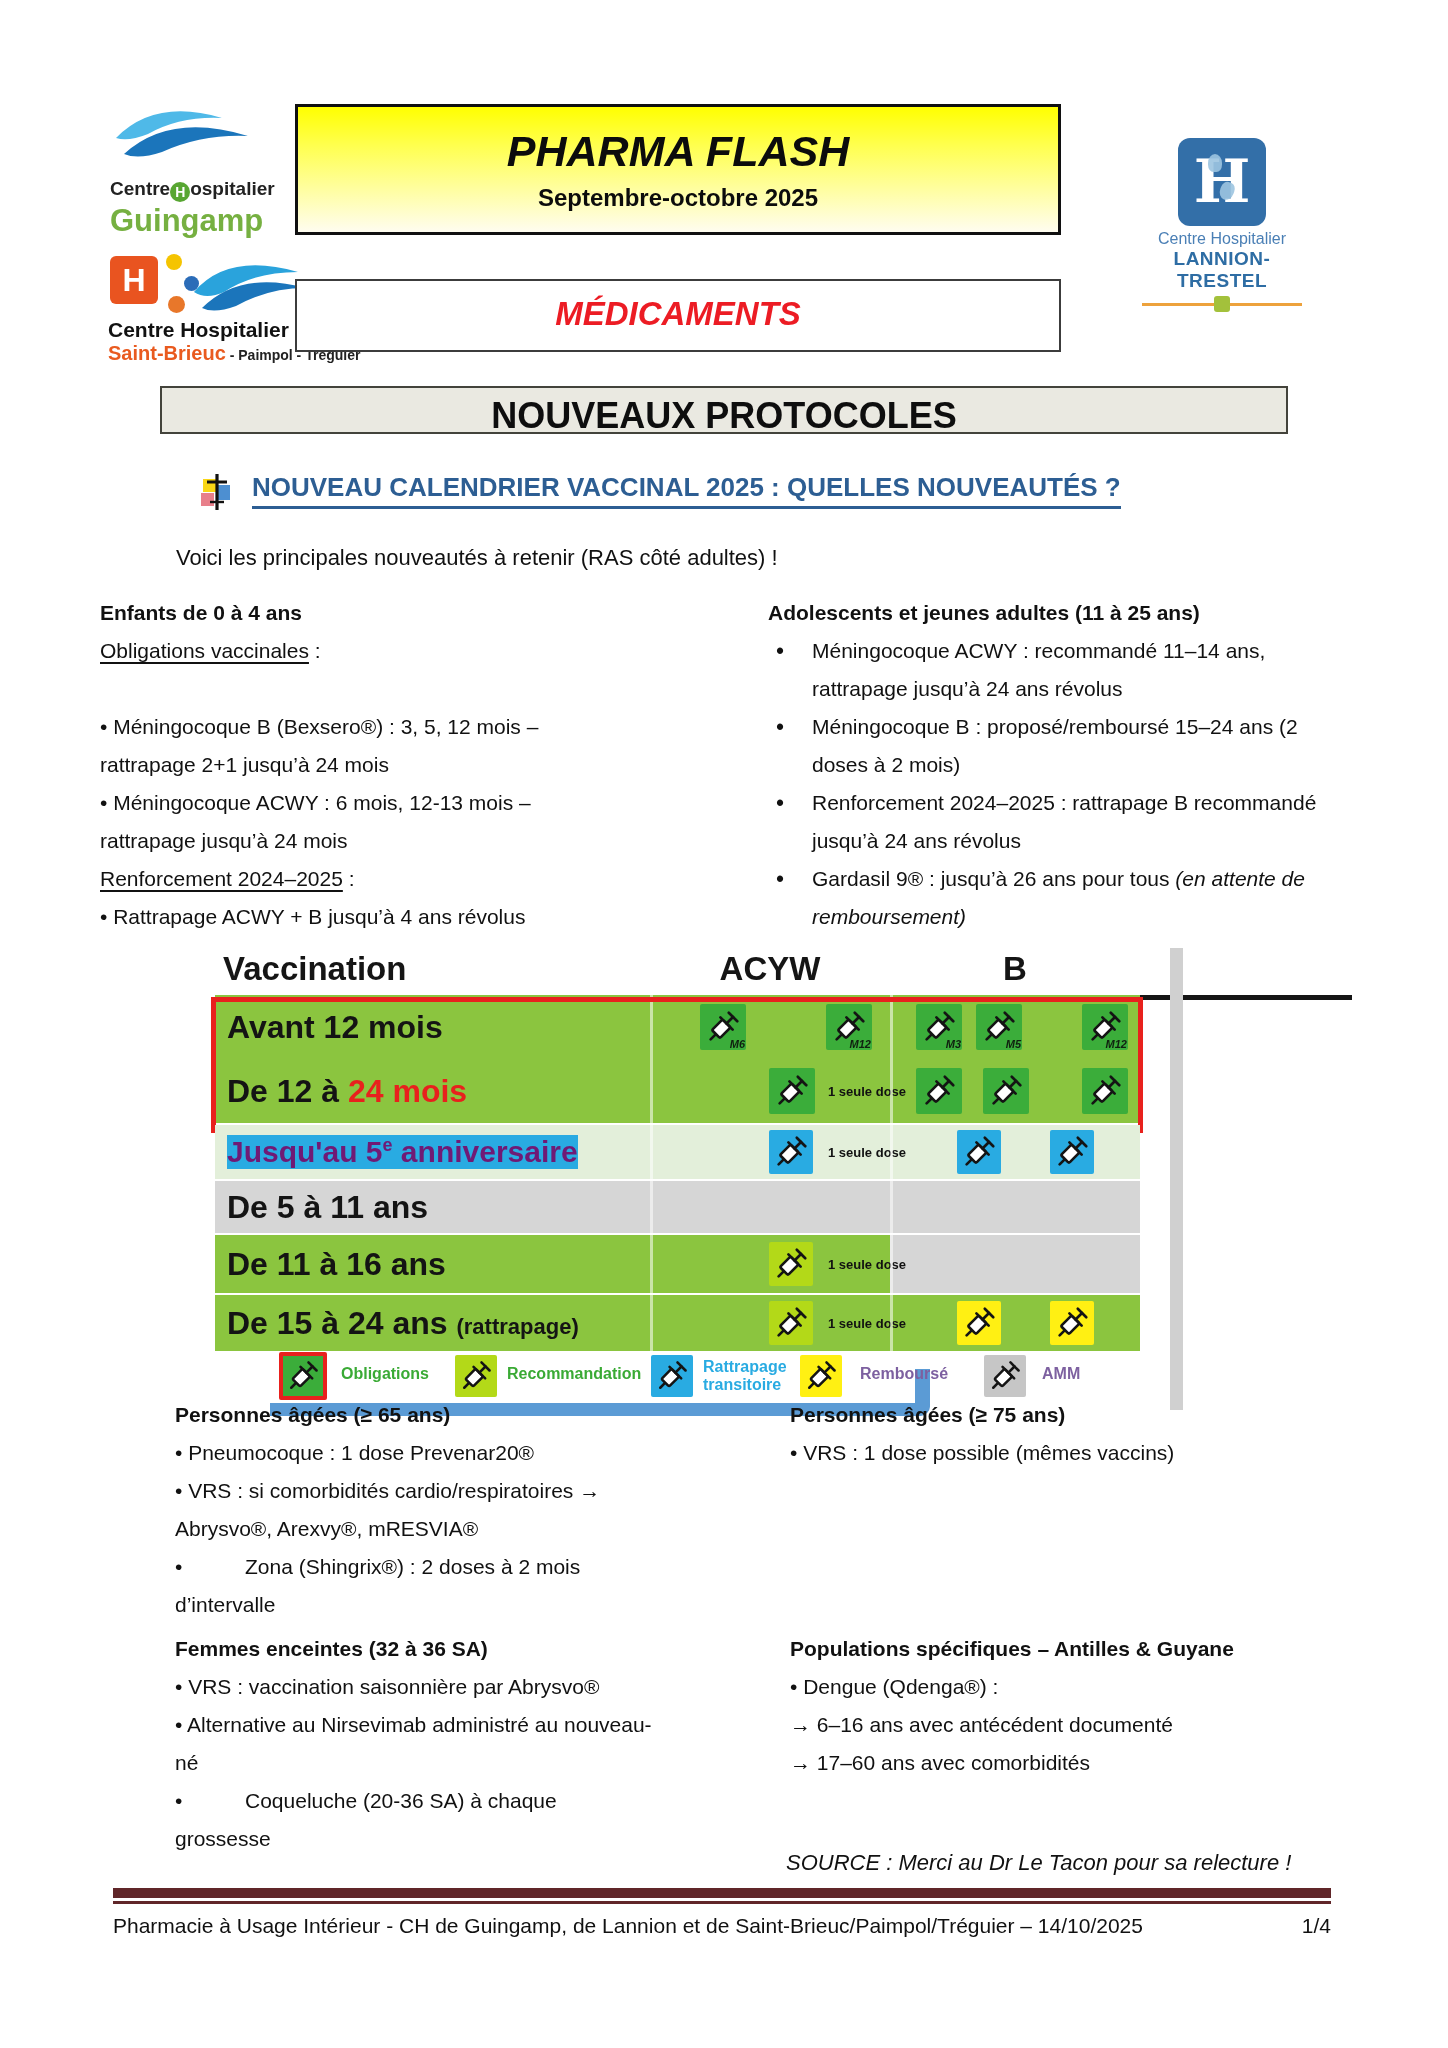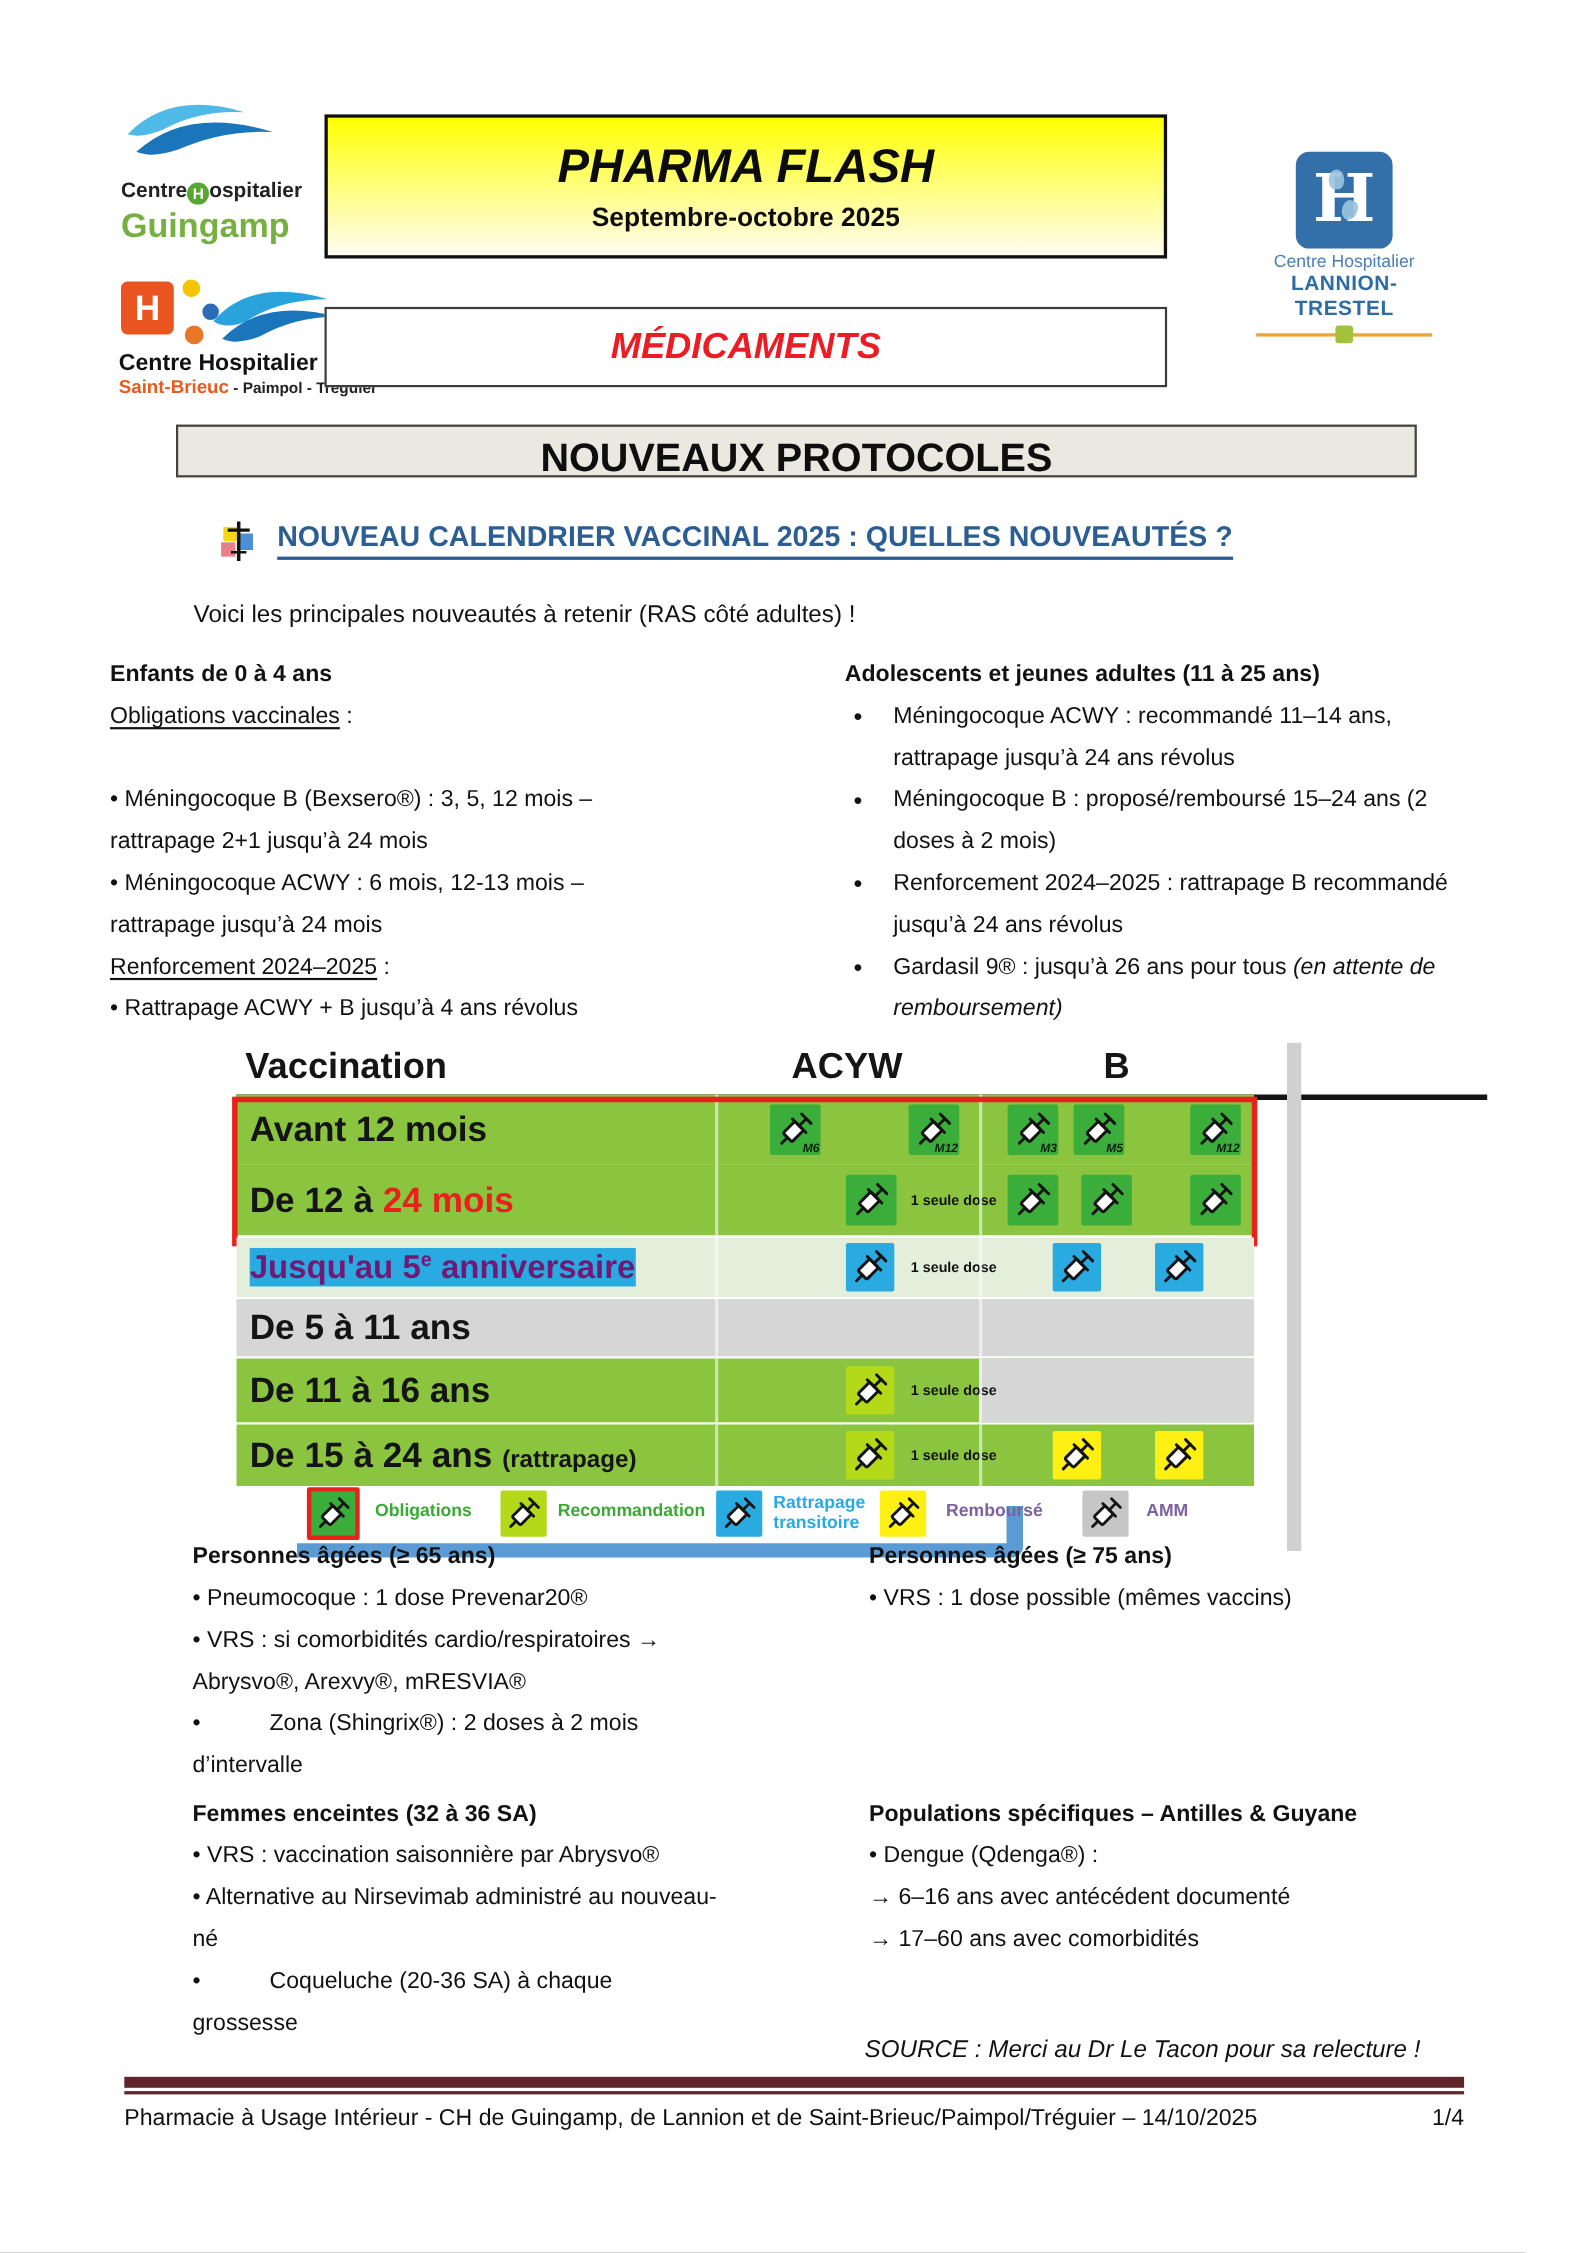--- a/index.html
+++ b/index.html
@@ -1,30 +1,30 @@
 <!DOCTYPE html>
 <html><head>
 <meta charset="utf-8">
 <style>
   html,body{margin:0;padding:0;background:#888;}
   *{box-sizing:border-box;}
   .page{position:relative;width:1448px;height:2048px;background:#ffffff;margin:0 auto;
         font-family:"Liberation Sans",sans-serif;color:#1a1a1a;overflow:hidden;}
 
   
-  .logo-guingamp{position:absolute;left:110px;top:80px;width:160px;}
+  .logo-guingamp{position:absolute;left:110px;top:96px;width:160px;}
   .logo-guingamp .l1{font-size:19px;font-weight:bold;color:#222;white-space:nowrap;}
   .logo-guingamp .hcirc{display:inline-block;width:20px;height:20px;border-radius:50%;
         background:#58a632;color:#fff;font-size:14px;font-weight:bold;text-align:center;
         line-height:20px;vertical-align:-2px;}
   .logo-guingamp .l2{font-size:31px;font-weight:bold;color:#76b041;margin-top:1px;}
 
   .logo-stb{position:absolute;left:108px;top:254px;width:260px;}
   .logo-stb .l1{font-size:21px;font-weight:bold;color:#111;margin-top:2px;}
-  .logo-stb .l2 .or{font-size:17px;font-weight:bold;color:#e95a1f;}
+  .logo-stb .l2 .or{font-size:20px;font-weight:bold;color:#e95a1f;}
   .logo-stb .l2 .bk{font-size:14px;font-weight:bold;color:#222;}
 
   .logo-lannion{position:absolute;left:1138px;top:138px;width:168px;text-align:center;}
   .logo-lannion .hbox{margin:0 auto;width:88px;height:88px;background:#336fa8;border-radius:12px;
         color:#fff;font-family:"DejaVu Serif",serif;font-weight:bold;font-size:60px;line-height:86px;
         position:relative;}
   .logo-lannion .hand{position:absolute;background:#9cc4e0;border-radius:50% 50% 40% 40%;opacity:.9;}
   .logo-lannion .l1{font-size:16px;color:#4a7fb5;margin-top:4px;}
   .logo-lannion .l2{font-size:19px;font-weight:bold;color:#2e6da4;letter-spacing:.5px;}
   .logo-lannion .rule{position:relative;margin-top:4px;height:16px;}

